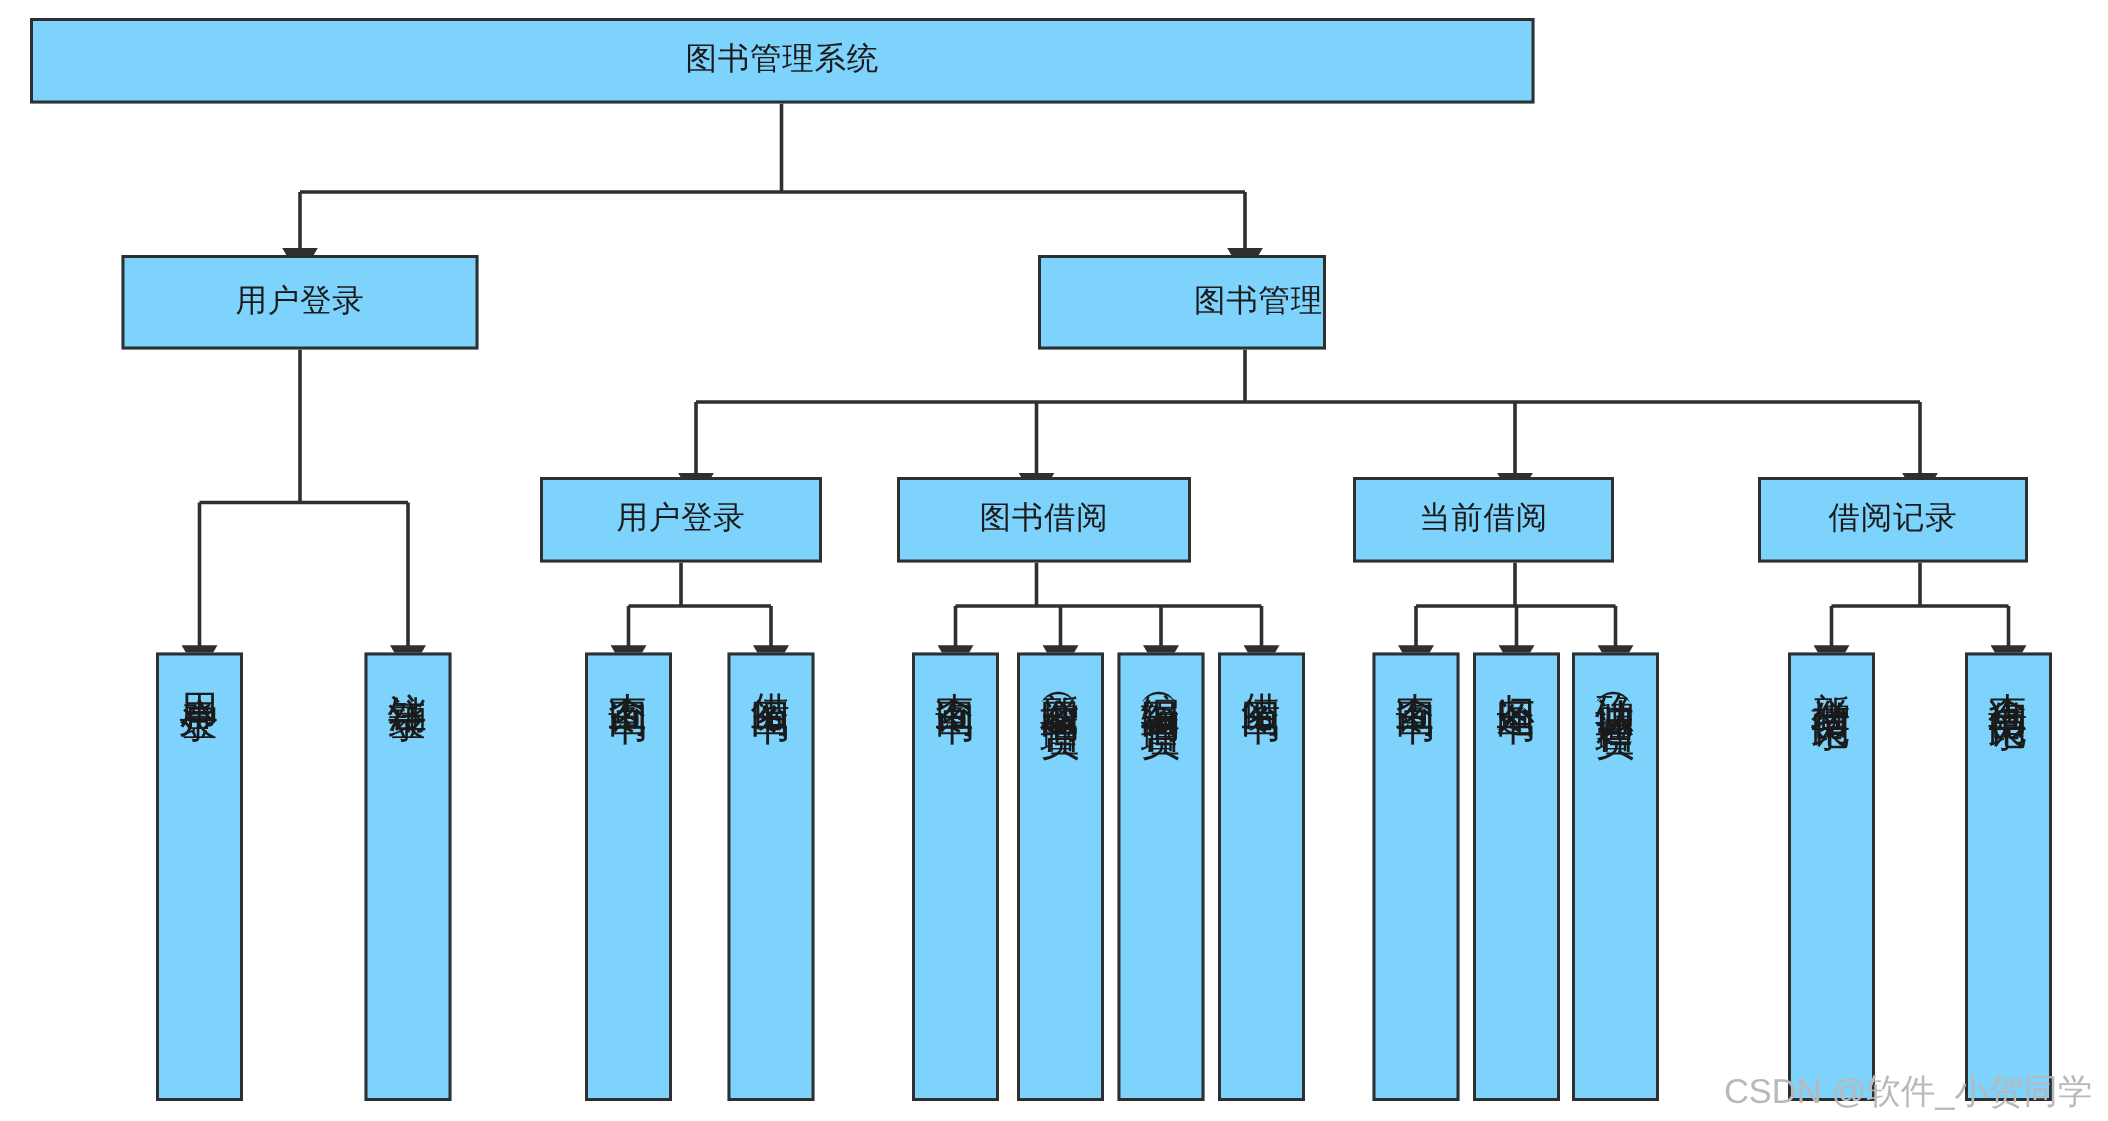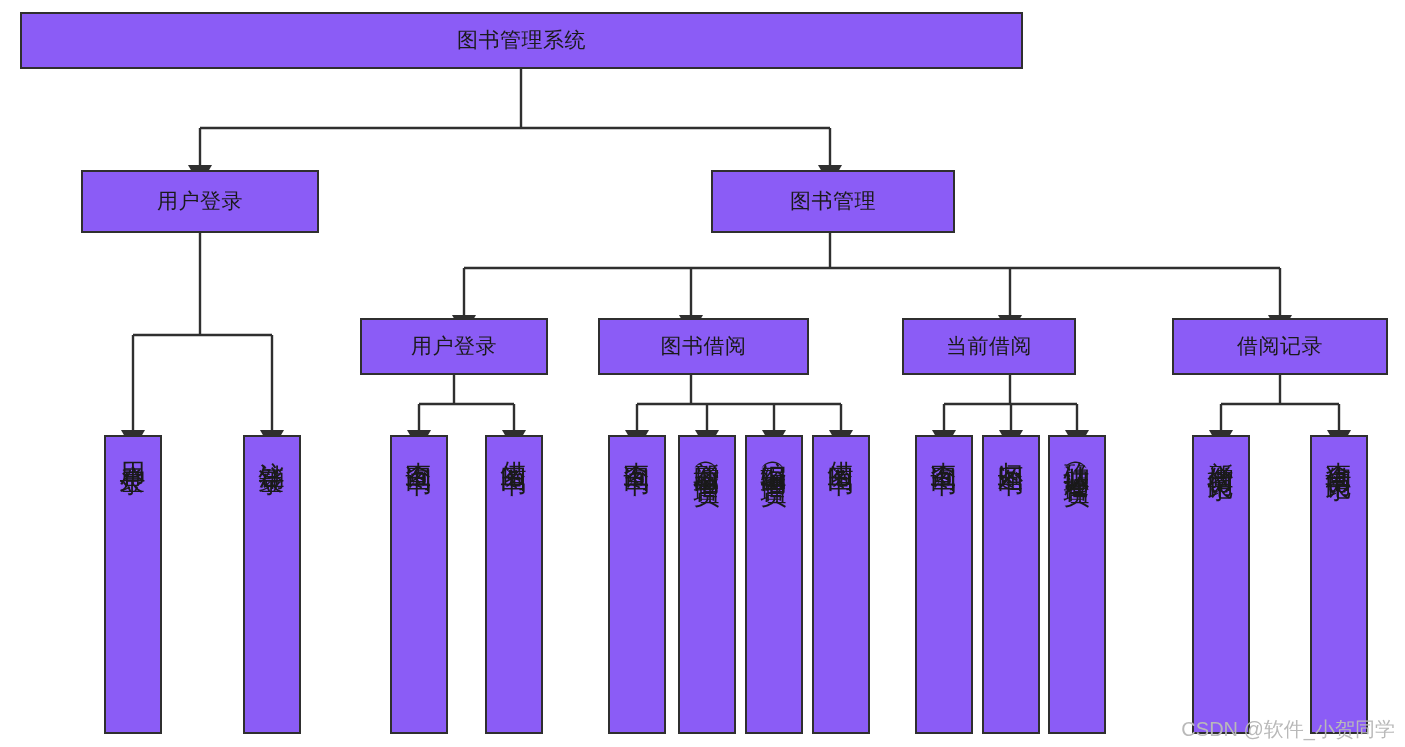--- a/index.html
+++ b/index.html
@@ -23,21 +23,21 @@
     position: absolute;
     left: 0;
     top: 0;
     width: 1405px;
     height: 747px;
   }
   .node {
     position: absolute;
     box-sizing: border-box;
     border: 2px solid #2f2f2f;
-    background: #8b5cf6;
+    background: #7dd3fc;
     display: flex;
     align-items: center;
     justify-content: center;
     color: #1a1a1a;
     line-height: 1.18;
     letter-spacing: 0.5px;
   }
   .node-label {
     display: block;
     text-align: center;
@@ -56,21 +56,21 @@
     text-orientation: upright;
     font-size: 26px;
     letter-spacing: 3px;
     line-height: 1;
     white-space: nowrap;
   }
   .watermark {
     position: absolute;
     right: 10px;
     bottom: 4px;
-    font-size: 20px;
+    font-size: 23px;
     color: #b9b9b9;
     white-space: nowrap;
     pointer-events: none;
   }
 </style>
 </head>
 <body>
 
 <div id="diagram-root">
 
@@ -127,34 +127,34 @@
     </g>
   </svg>
 
   <div class="node horizontal" style="left:20px; top:12px; width:1003px; height:57px;">
     <span class="node-label">图书管理系统</span>
   </div>
 
   <div class="node horizontal" style="left:81px; top:170px; width:238px; height:63px;">
     <span class="node-label">用户登录</span>
   </div>
-  <div class="node horizontal" style="left:711px; top:170px; width:244px; height:63px;">
+  <div class="node horizontal" style="left:692px; top:170px; width:192px; height:63px;justify-content:flex-end;">
     <span class="node-label">图书管理</span>
   </div>
 
   <div class="node horizontal" style="left:360px; top:318px; width:188px; height:57px;">
     <span class="node-label">用户登录</span>
   </div>
-  <div class="node horizontal" style="left:598px; top:318px; width:211px; height:57px;">
+  <div class="node horizontal" style="left:598px; top:318px; width:196px; height:57px;">
     <span class="node-label">图书借阅</span>
   </div>
   <div class="node horizontal" style="left:902px; top:318px; width:174px; height:57px;">
     <span class="node-label">当前借阅</span>
   </div>
-  <div class="node horizontal" style="left:1172px; top:318px; width:216px; height:57px;">
+  <div class="node horizontal" style="left:1172px; top:318px; width:180px; height:57px;">
     <span class="node-label">借阅记录</span>
   </div>
 
   <div class="node vertical" style="left:104px; top:435px; width:58px; height:299px;">
     <span class="node-label">用户登录</span>
   </div>
   <div class="node vertical" style="left:243px; top:435px; width:58px; height:299px;">
     <span class="node-label">注销登录</span>
   </div>
 

